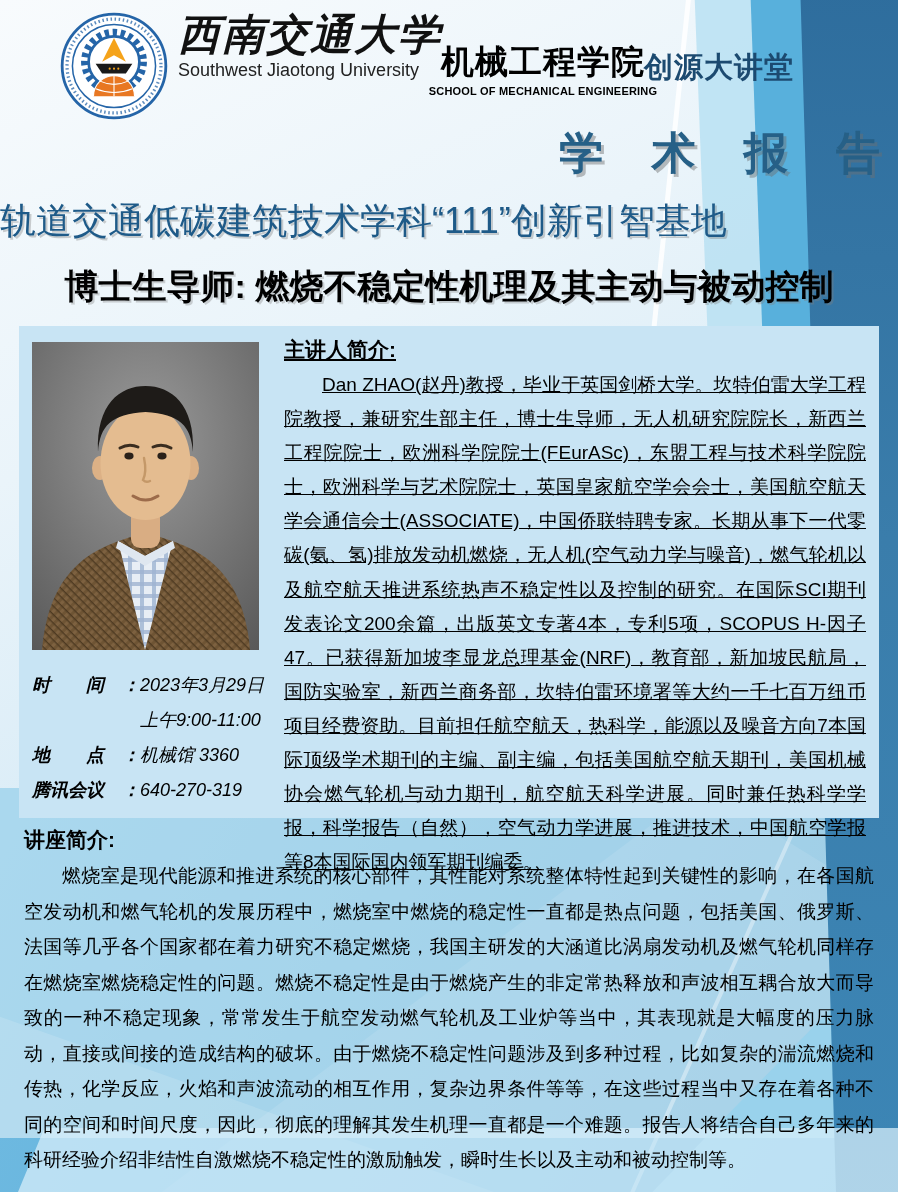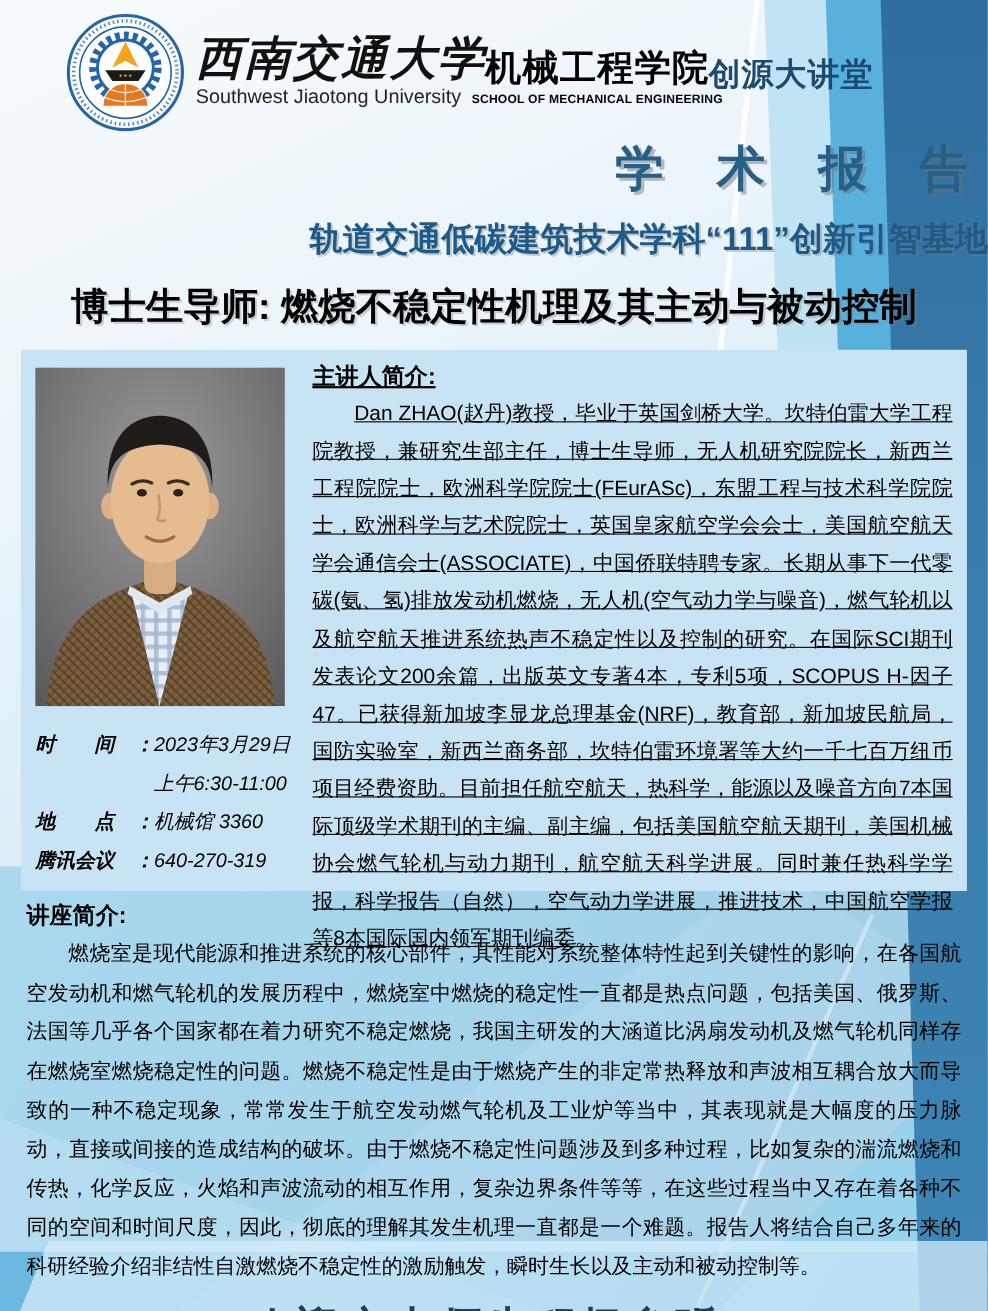--- a/index.html
+++ b/index.html
@@ -30,31 +30,31 @@
     background:linear-gradient(180deg,#2e6d9d 0%,#3a7dab 45%,#3c86b6 100%);
     transform:skewX(1.7deg); transform-origin:top left; z-index:1;
   }
   .banner-wedge{left:18px; top:1128px; width:880px; height:64px; background:rgba(214,238,249,.75); clip-path:polygon(3% 0, 100% 0, 100% 100%, 0 100%); z-index:1;}
 
   
   .content{position:relative; z-index:2;}
 
   .header{position:relative; height:120px;}
   .logo{position:absolute; left:60px; top:12px; width:108px; height:108px;}
-  .uni-block{position:absolute; left:178px; top:30px; width:240px; text-align:center;}
+  .uni-block{position:absolute; left:178px; top:12px; width:240px; text-align:center;}
   .uni-cn{font-family:"DejaVu Serif","Liberation Serif",serif; font-style:italic; font-weight:bold; font-size:42px; color:#111; letter-spacing:2px; line-height:1.1; white-space:nowrap;}
   .uni-en{font-size:18px; color:#222; margin-top:2px; white-space:nowrap;}
   .school-block{position:absolute; left:428px; top:40px; width:230px; text-align:center;}
   .school-cn{font-size:33px; font-weight:bold; color:#000; white-space:nowrap; letter-spacing:1px;}
   .school-en{font-size:11px; font-weight:bold; color:#000; white-space:nowrap; letter-spacing:.2px;}
   .series{position:absolute; left:644px; top:48px; font-size:29px; font-weight:bold; color:#1c4a70; letter-spacing:1px; white-space:nowrap;}
 
   .main-title{text-align:right; margin-top:4px; font-size:44px; font-weight:bold; color:#266087;
     letter-spacing:18px; text-shadow:3px 3px 0 rgba(110,110,110,.45); white-space:nowrap;}
-  .subtitle{text-align:right; margin-top:14px; font-size:30px; font-weight:bold; color:#1e5a88;
+  .subtitle{text-align:left; margin-top:14px; font-size:36px; font-weight:normal; color:#1e5a88;
     text-shadow:2px 2px 0 rgba(120,120,120,.35); white-space:nowrap;}
   .lecture-title{text-align:center; margin-top:18px; font-size:34px; font-weight:bold; color:#000;
     text-shadow:2px 2px 0 rgba(130,130,130,.35); white-space:nowrap;}
 
   .speaker-panel{
     position:relative; margin:16px auto 0; width:860px; height:492px;
     background:#c8e4f4; padding:8px 13px; display:flex; gap:14px;
   }
   .left-col{width:238px; flex:0 0 238px;}
   .photo{width:227px; height:308px; margin-top:8px; display:block;}
@@ -159,21 +159,21 @@
           <ellipse cx="130" cy="114" rx="4.6" ry="3.4" fill="#2a211a"></ellipse>
           <path d="M112 116 Q115 130 111 138 Q114 141 118 139" stroke="#c49868" stroke-width="2.4" fill="none" stroke-linecap="round"></path>
           <path d="M101 154 Q113.5 162 126 154" stroke="#9c6b4a" stroke-width="3" fill="none" stroke-linecap="round"></path>
         </svg>
         <div class="event-info">
           <div class="event-row">
             <span class="event-label">时　　间</span>
               <span class="event-colon">：</span>
               <span class="event-value">2023年3月29日</span>
           </div>
-          <div class="event-cont">上午6:30-11:00</div>
+          <div class="event-cont">上午9:00-11:00</div>
           <div class="event-row">
             <span class="event-label">地　　点</span>
               <span class="event-colon">：</span>
               <span class="event-value">机械馆 3360</span>
           </div>
           <div class="event-row">
             <span class="event-label">腾讯会议</span>
               <span class="event-colon">：</span>
               <span class="event-value">640-270-319</span>
           </div>

